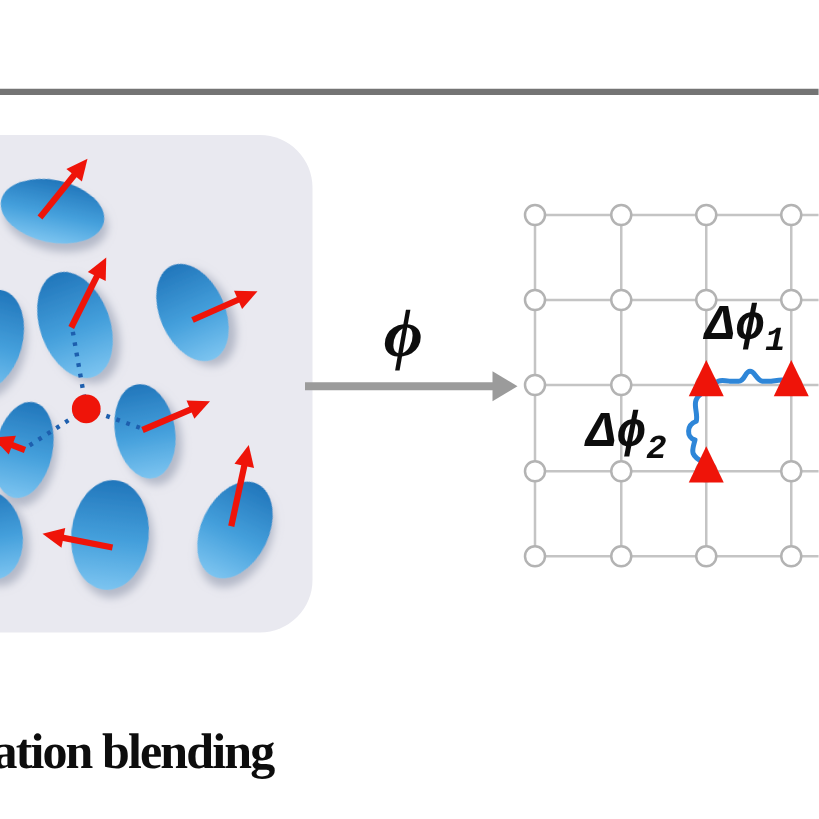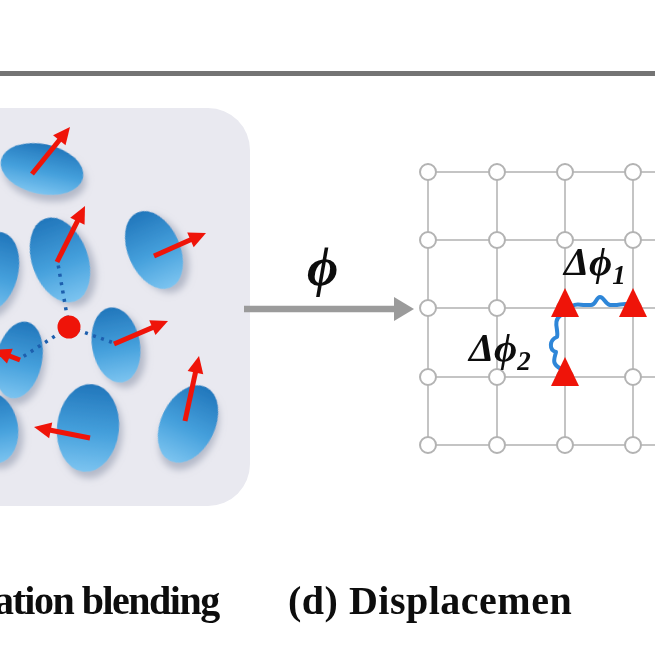--- a/index.html
+++ b/index.html
@@ -8,21 +8,21 @@
     background: #ffffff;
     overflow: hidden;
     position: relative;
     font-family: "Liberation Serif", "DejaVu Serif", serif;
   }
   #stage { position: absolute; left: 0; top: 0; width: 655px; height: 655px; }
   #top-rule { position: absolute; left: 0; top: 71px; width: 655px; height: 5px; }
   #fig { position: absolute; left: 0; top: 0; }
   .overlay-label { position: absolute; color: #0d0d0d; white-space: nowrap; line-height: 1; }
   .phi-label  { font-style: italic; font-weight: 700; font-size: 54px; }
-  .delta-label { font-style: italic; font-weight: 700; font-size: 40px; }
+  .delta-label { font-style: italic; font-weight: 700; font-size: 40px; font-family: Liberation Mono, monospace; }
   .delta-label sub { font-size: 27px; line-height: 0; vertical-align: -9px; }
   .caption { font-weight: 700; font-size: 40px; letter-spacing: -1.5px; }
   #caption-right { letter-spacing: 0.5px; }
 </style>
 </head>
 <body>
 
 <div id="stage">
 
   <div id="top-rule" style="background: rgb(116, 116, 116);"></div>
@@ -123,15 +123,14 @@
   </svg>
 
   <div class="overlay-label phi-label" id="phi-label" style="left: 307px; top: 240px; color: rgb(13, 13, 13);">ϕ</div>
 
   <div class="overlay-label delta-label" id="dlabel-0" style="left: 564px; top: 242px; color: rgb(13, 13, 13);"><span>Δϕ</span><sub>1</sub></div>
 
   <div class="overlay-label delta-label" id="dlabel-1" style="left: 469px; top: 316px; color: rgb(13, 13, 13); margin-top: 12px;"><span>Δϕ</span><sub>2</sub></div>
 
   <div class="overlay-label caption" id="caption-left" style="left: -6px; top: 581px; color: rgb(13, 13, 13);">ation blending</div>
 
-  <div class="overlay-label caption" id="caption-right" style="left: 288px; top: 581px; color: rgb(13, 13, 13);">(d) Displacemen</div>
 
 </div>
 
 </body></html>

